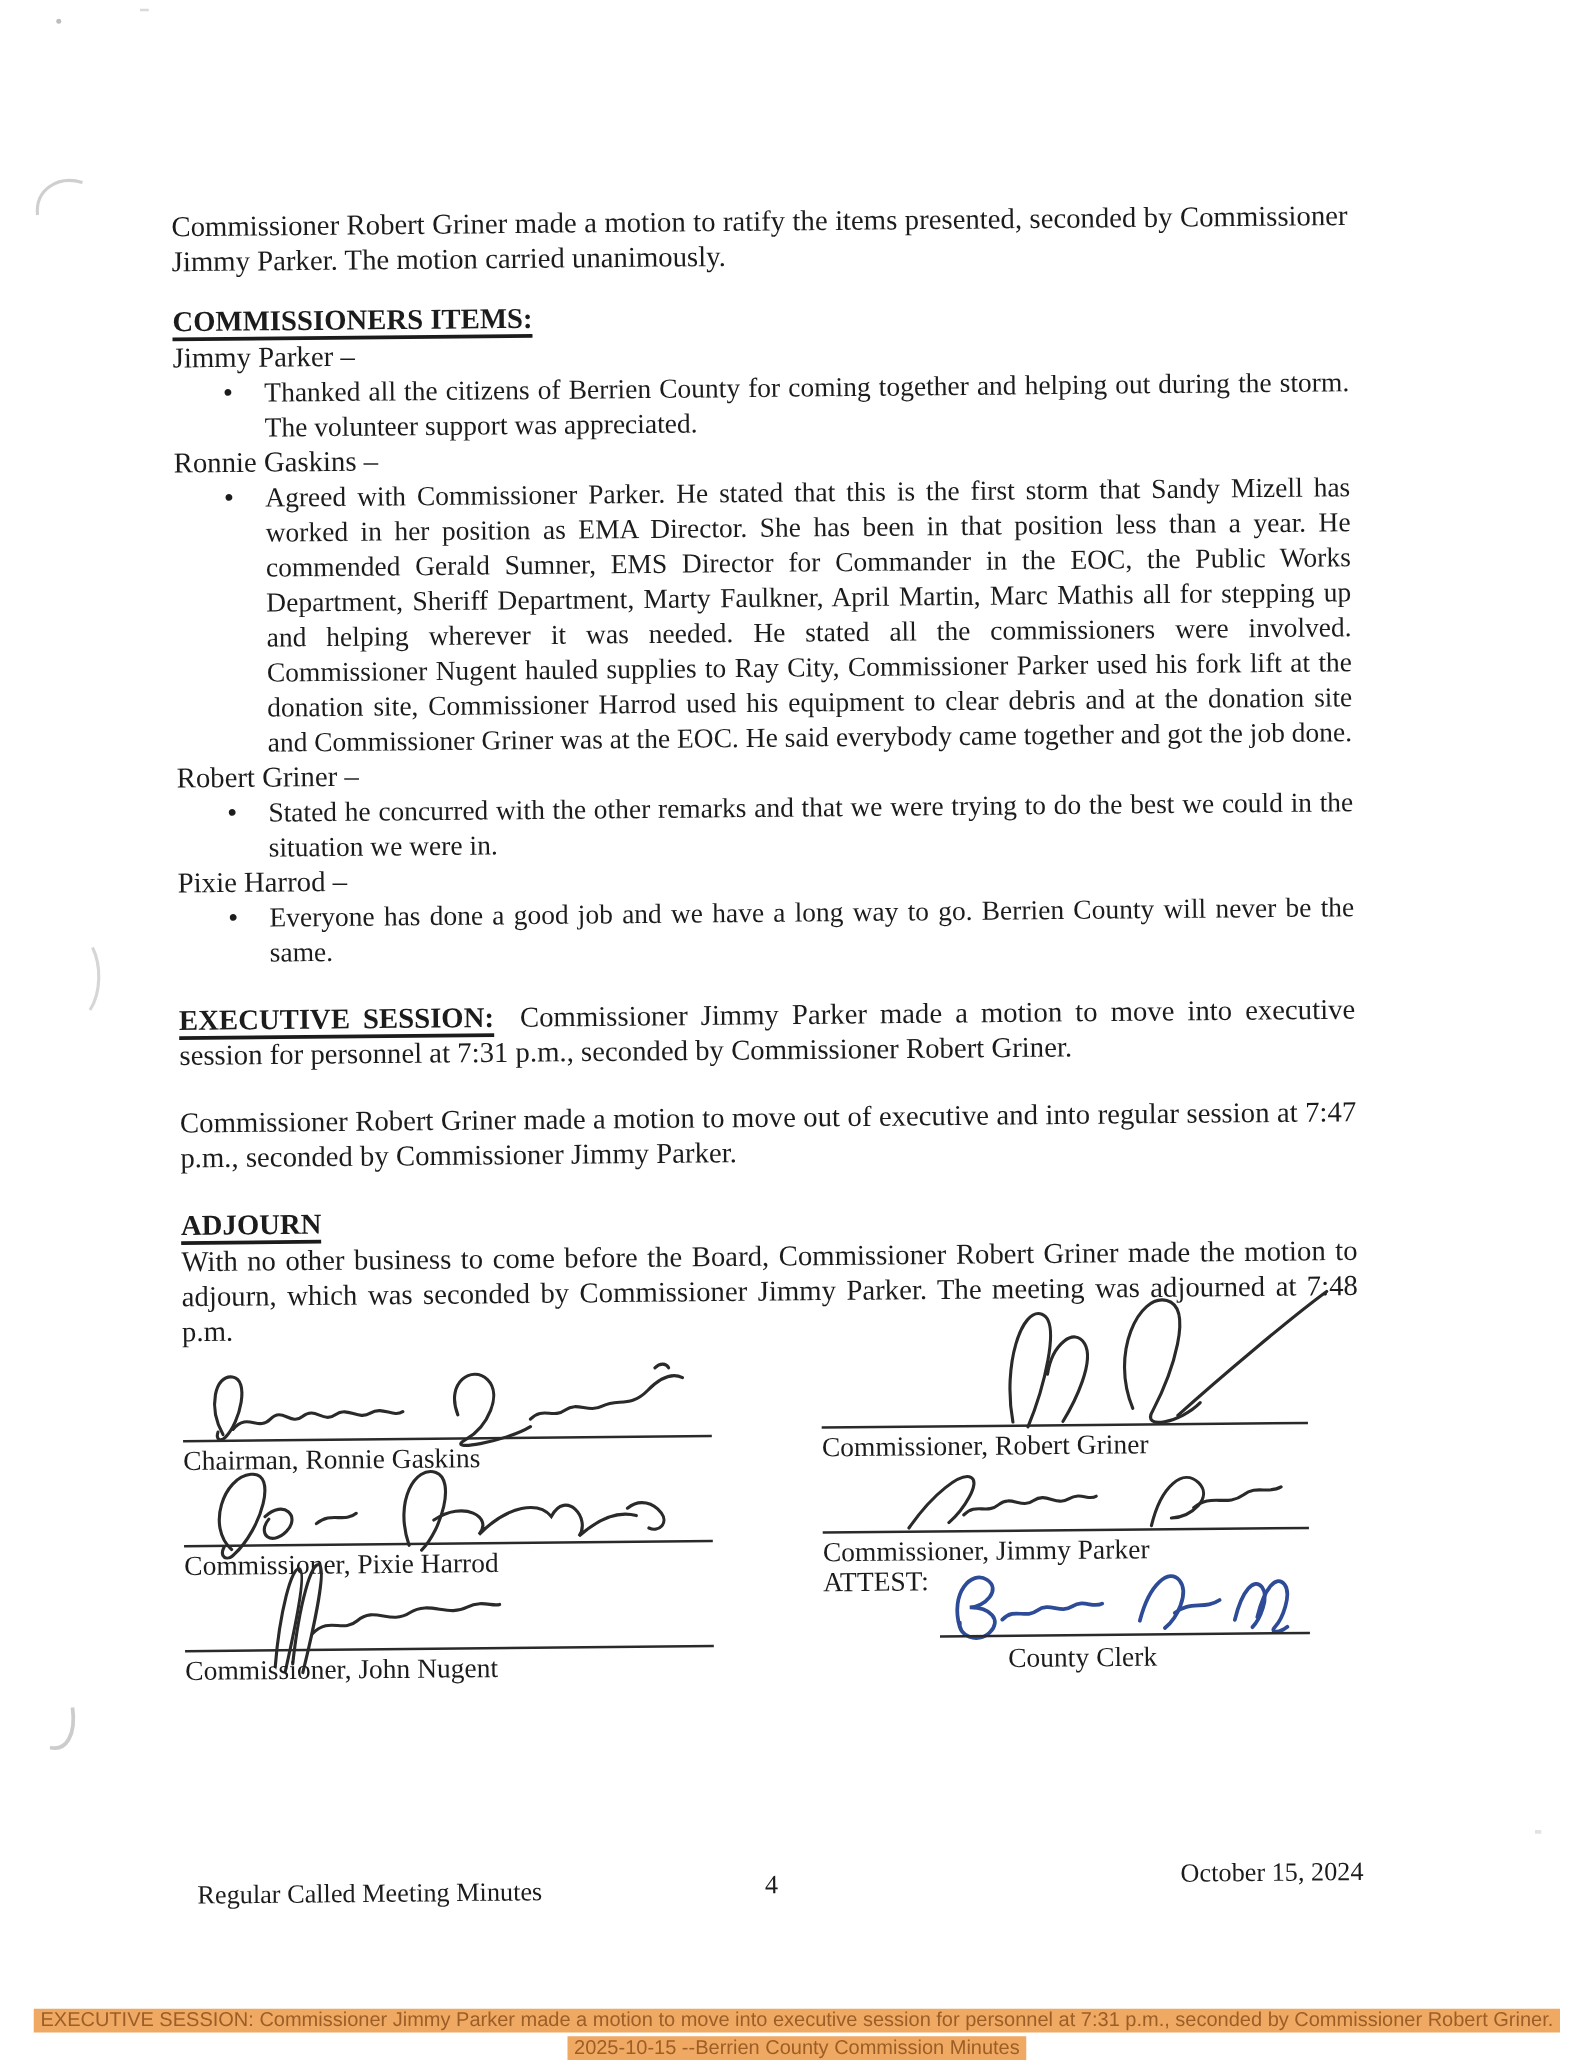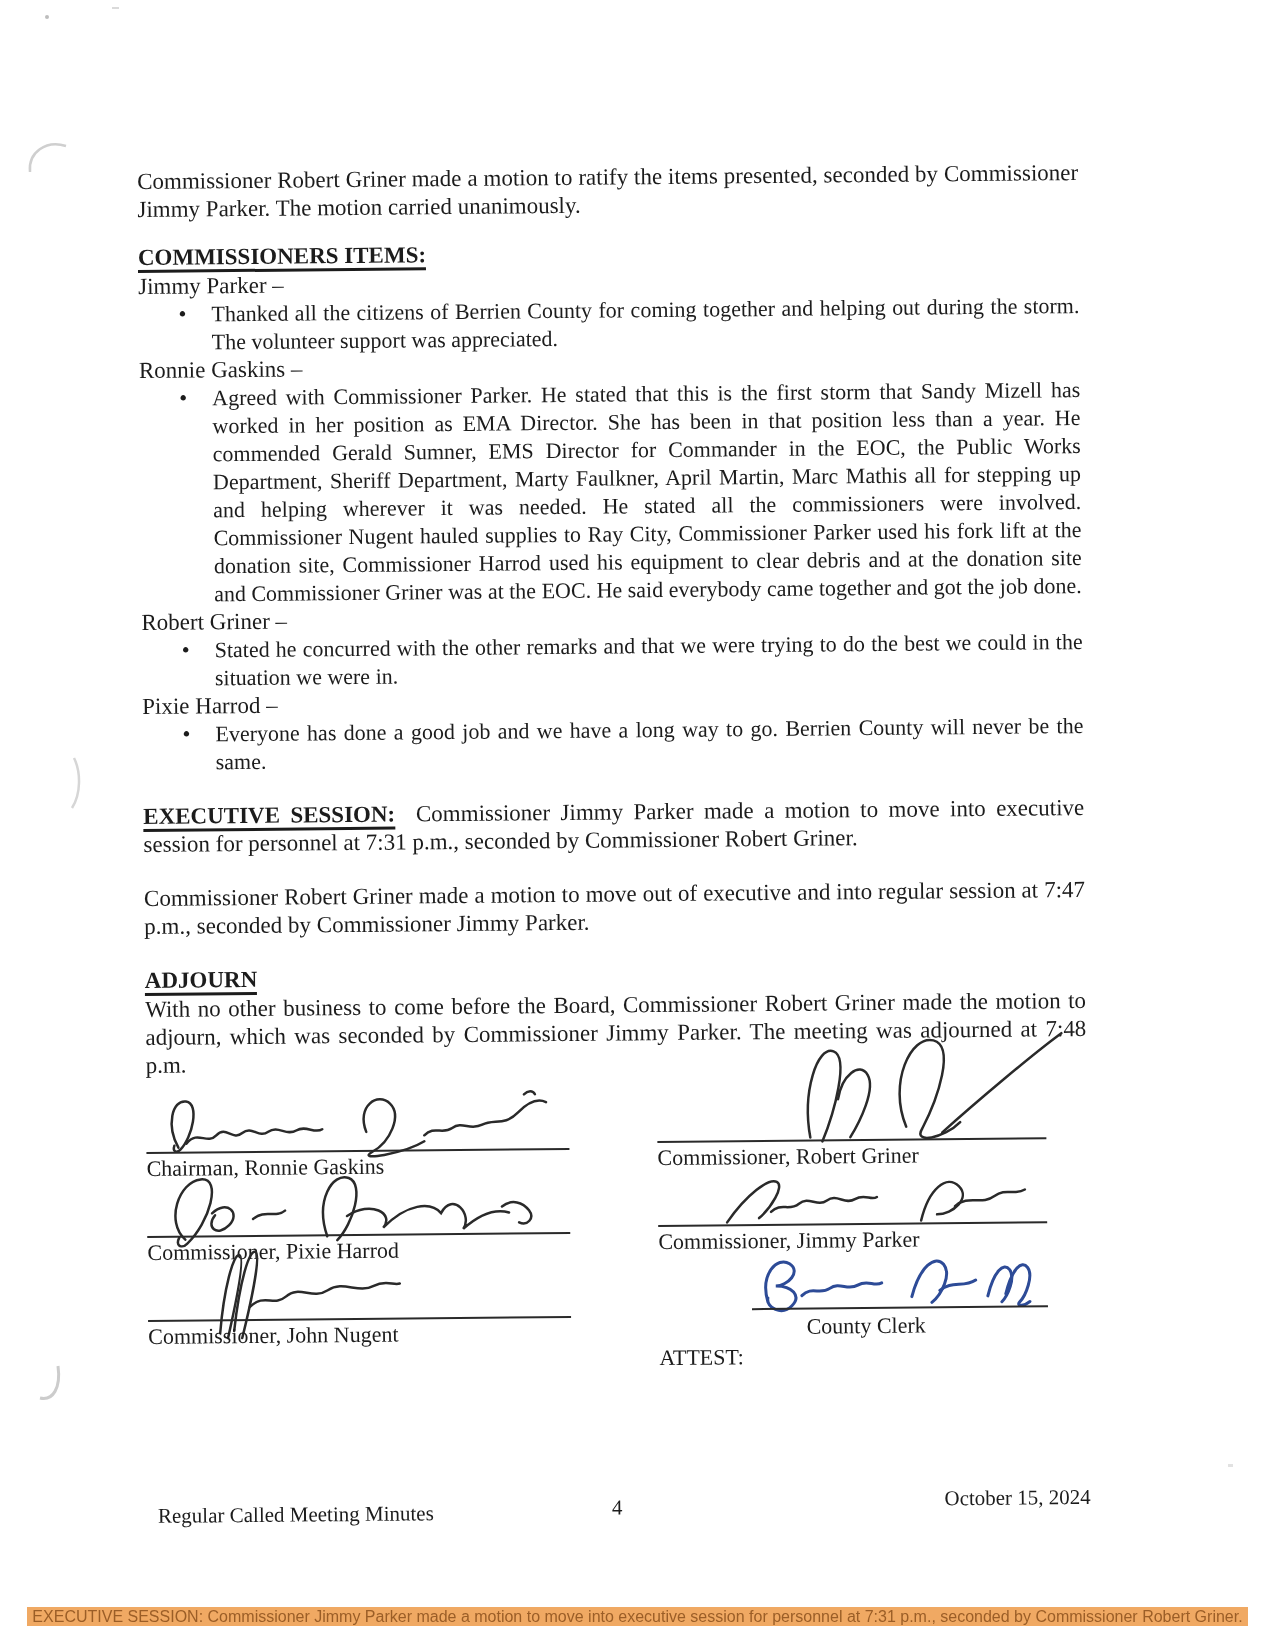--- a/index.html
+++ b/index.html
@@ -151,21 +151,21 @@
     <div class="sig" style="left:30px;top:1078px;">
       <svg width="290" height="95" viewBox="0 0 290 95" fill="none" stroke="#2a2a2a" stroke-width="2.5" stroke-linecap="round">
         <path d="M42,88 C46,44 56,8 62,10 C68,12 58,58 50,92"></path>
         <path d="M56,86 C62,36 72,4 78,7 C84,10 72,62 64,93"></path>
         <path d="M72,62 C86,48 96,62 108,52 C122,40 134,56 150,46 C166,36 180,50 196,42 C208,36 216,42 222,40"></path>
       </svg>
     </div>
     <div class="sigline" style="left:0;top:1152px;width:423px;"></div>
     <div class="siglabel" style="left:0;top:1156px;">Commissioner, John Nugent</div>
 
-    <div class="siglabel" style="left:511px;top:1182px;">ATTEST:</div>
+    <div class="siglabel" style="left:511px;top:1090px;">ATTEST:</div>
     <div class="sig" style="left:596px;top:1084px;">
       <svg width="300" height="68" viewBox="0 0 300 68" fill="none" stroke="#2d4b97" stroke-width="3" stroke-linecap="round">
         <path d="M24,56 C16,28 34,10 46,18 C58,26 44,40 32,40 C48,40 58,50 48,60 C38,70 22,62 24,52"></path>
         <path d="M58,50 C68,40 76,50 86,43 C96,36 104,46 114,40 C124,34 130,42 138,38"></path>
         <path d="M168,52 C176,22 192,10 200,20 C208,30 198,50 188,58"></path>
         <path d="M196,46 C208,36 220,44 232,36"></path>
         <path d="M244,52 C250,28 260,18 266,26 C272,34 264,52 258,58"></path>
         <path d="M262,50 C268,26 278,16 284,24 C290,32 282,52 276,58 C272,62 278,64 286,58"></path>
       </svg>
     </div>
@@ -175,15 +175,16 @@
     <div class="footer-row">
       <span class="footer-left">Regular Called Meeting Minutes</span>
       <span class="footer-center">4</span>
       <span class="footer-right">October 15, 2024</span>
     </div>
 
   </div>
 
   <div class="hl-bar">
     <div class="hl-row"><span class="hl-chip">EXECUTIVE SESSION: Commissioner Jimmy Parker made a motion to move into executive session for personnel at 7:31 p.m., seconded by Commissioner Robert Griner.</span></div>
+    <div class="hl-row"><span class="hl-chip">2025-10-15 --Berrien County Commission Minutes</span></div>
   </div>
 
 </div>
 
 </body></html>

